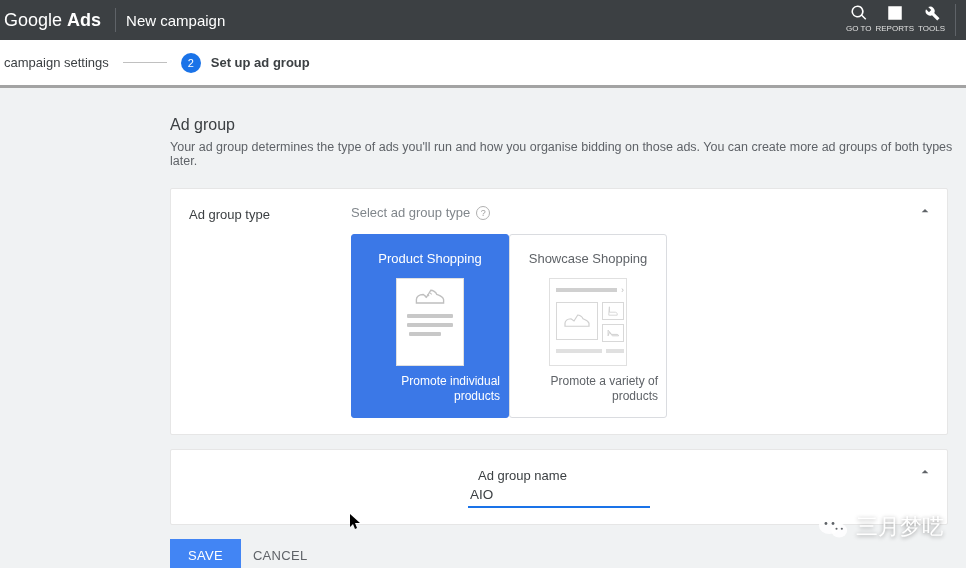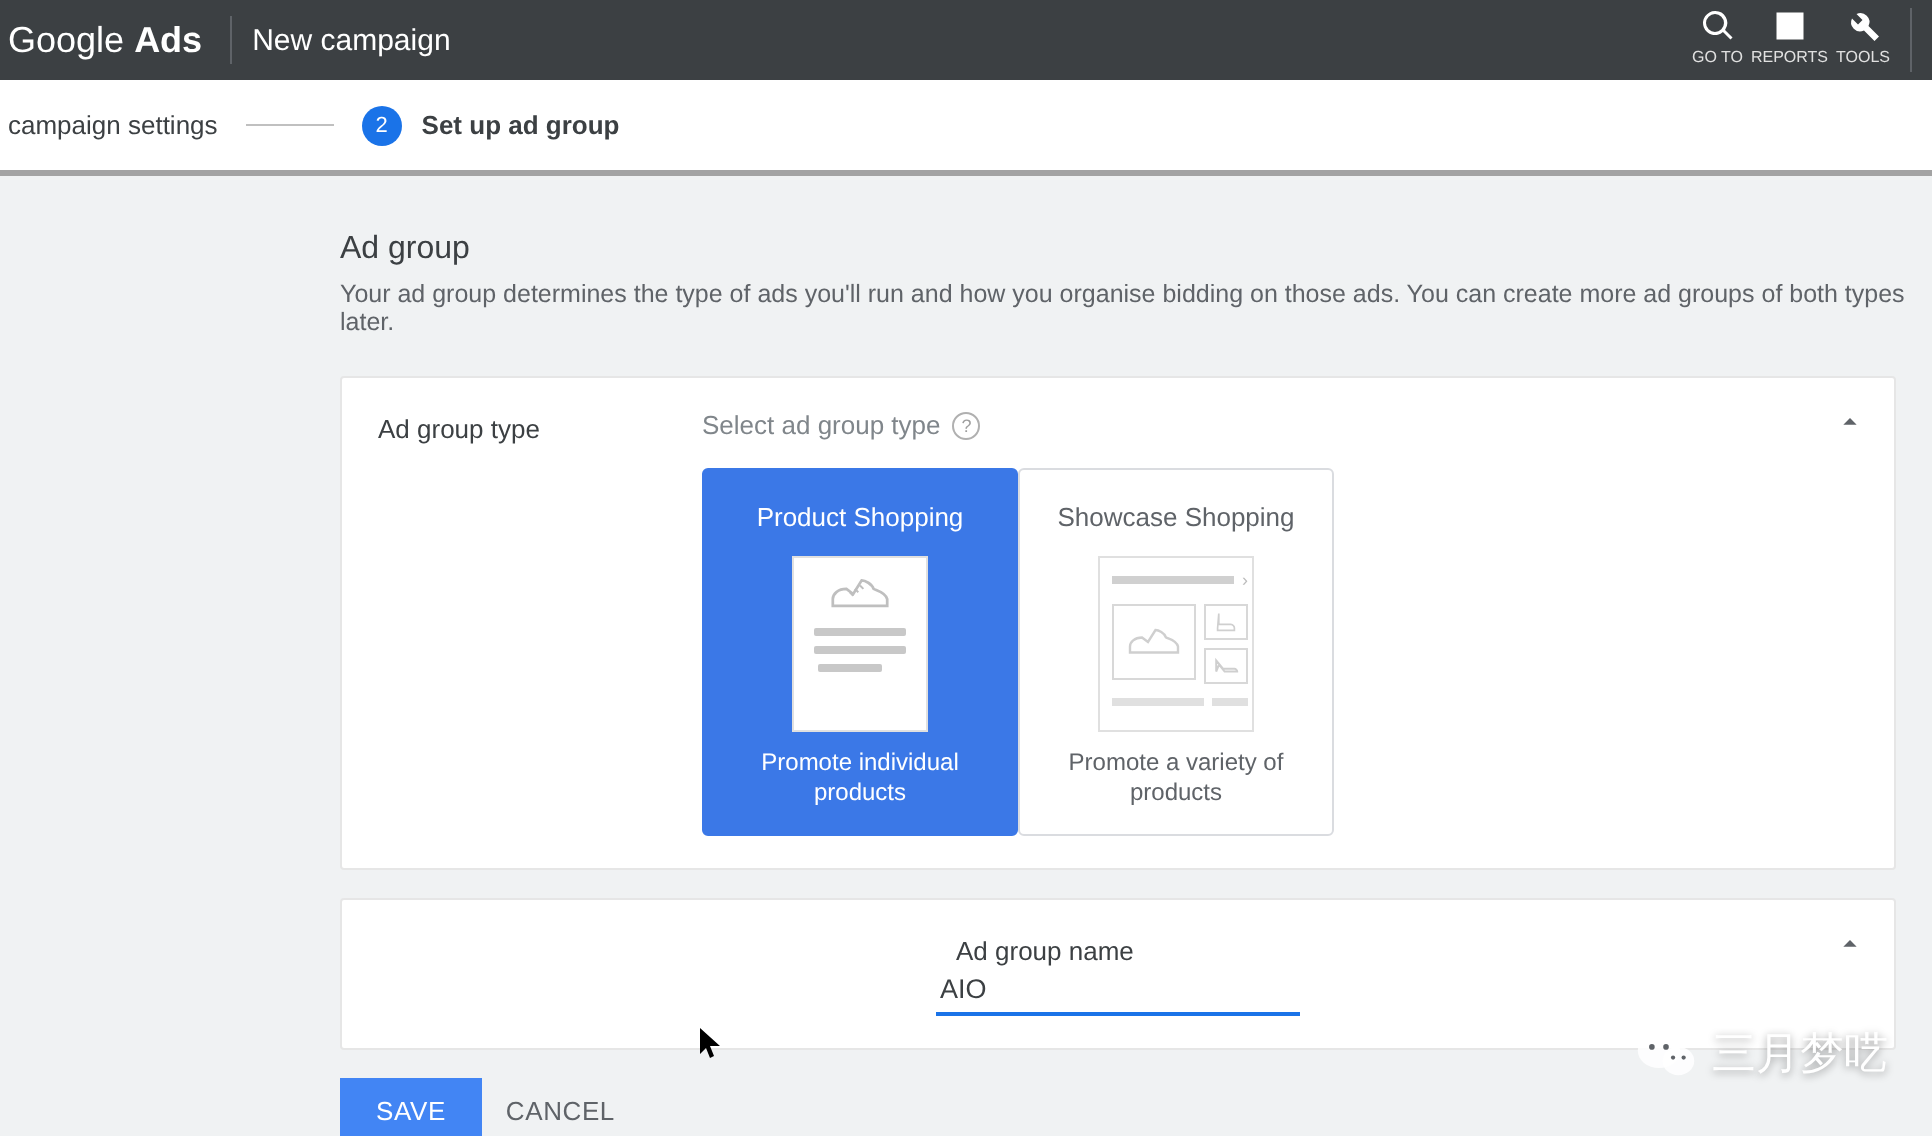--- a/index.html
+++ b/index.html
@@ -40,21 +40,21 @@
   .help-circle { width: 14px; height: 14px; border: 1px solid #b0b0b0; border-radius: 50%; display: inline-flex; align-items: center; justify-content: center; font-size: 9px; color: #9e9e9e; }
 
   .option-grid { display: flex; }
   .opt-card { width: 158px; height: 184px; border: 1px solid #dadce0; border-radius: 3px; display: flex; flex-direction: column; align-items: center; padding: 16px 8px 12px; cursor: pointer; }
   .opt-card.selected { background: #3b78e7; border-color: #3b78e7; color: #fff; }
   .opt-title { font-size: 13px; margin-bottom: 12px; }
   .opt-card.selected .opt-title { color: #fff; }
   .opt-card:not(.selected) .opt-title { color: #5f6368; }
   .opt-illus { width: 68px; height: 90px; background: #fff; border: 1px solid #e0e0e0; display: flex; flex-direction: column; align-items: center; padding: 6px; gap: 5px; }
   .opt-card:not(.selected) .opt-illus-wide { width: 78px; height: 90px; background: #fff; border: 1px solid #e0e0e0; padding: 6px; }
-  .opt-desc { font-size: 12px; margin-top: 8px; text-align: center; line-height: 1.3; }
+  .opt-desc { font-size: 12px; margin-top: 8px; text-align: right; line-height: 1.3; }
   .opt-card.selected .opt-desc { color: #fff; }
   .opt-card:not(.selected) .opt-desc { color: #5f6368; }
 
   .illus-shoe { width: 34px; height: 24px; }
   .illus-bar { height: 4px; background: #c8c8c8; border-radius: 1px; }
   .bar-long { width: 46px; }
   .bar-short { width: 32px; }
 
   .illus2 { display: grid; grid-template-columns: 42px 22px; grid-gap: 4px; }
   .illus2-main { width: 42px; height: 38px; border: 1px solid #d8d8d8; display: flex; align-items: center; justify-content: center; }

